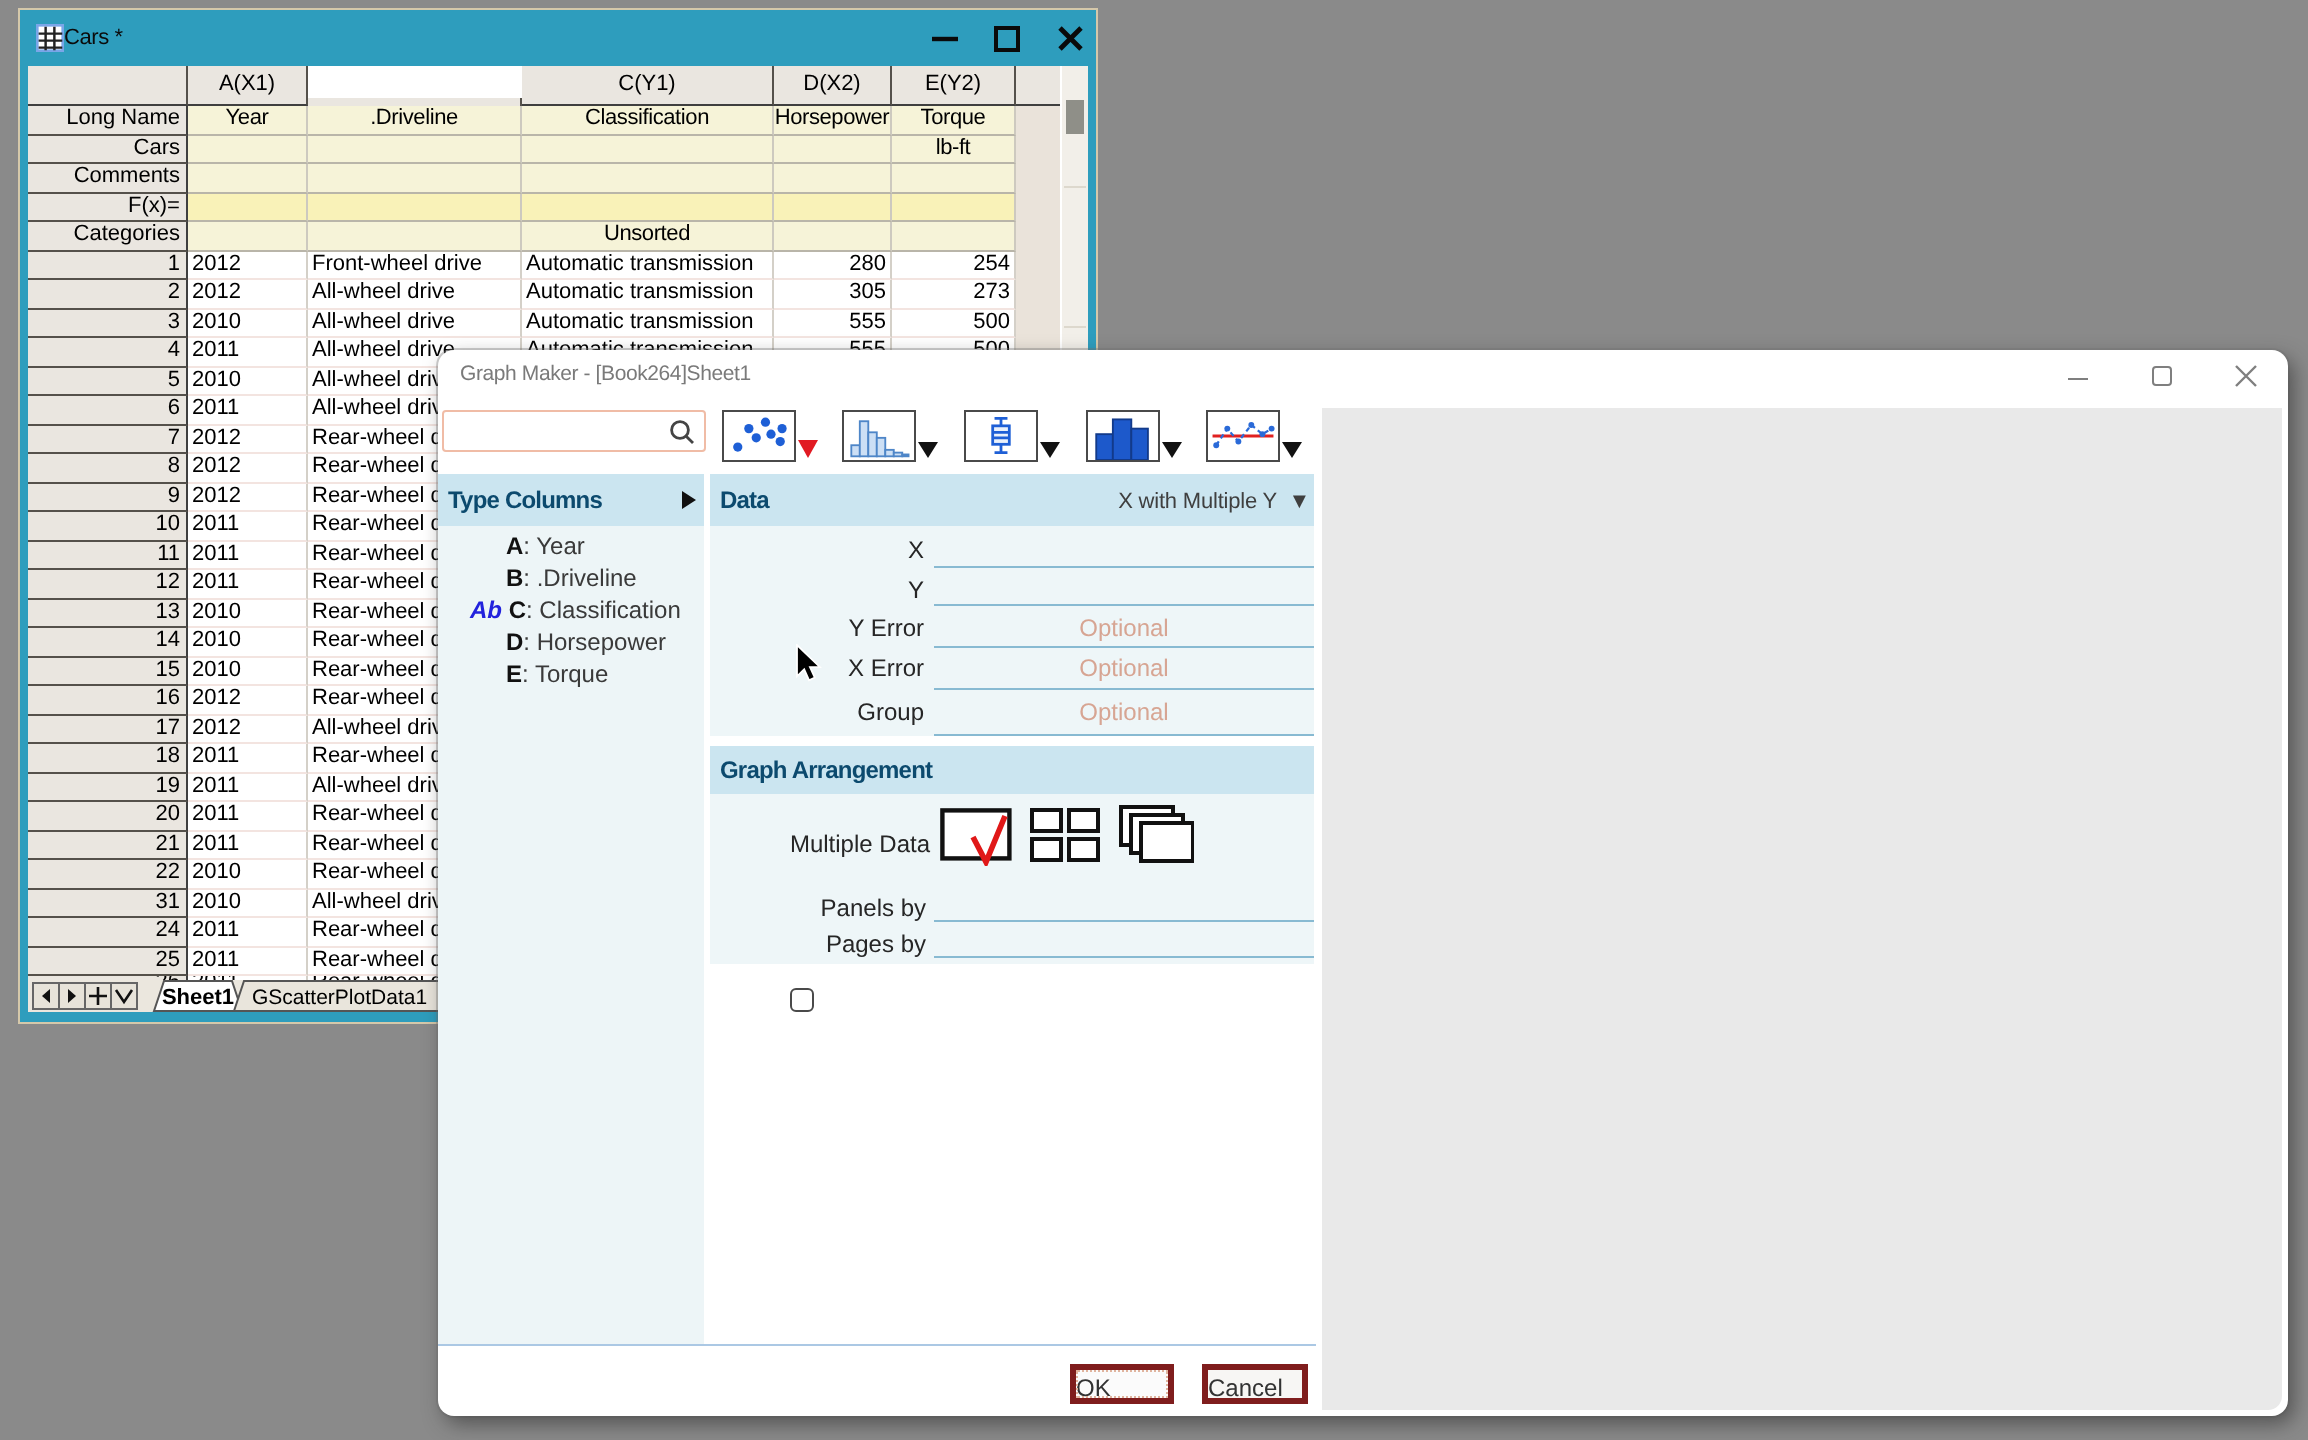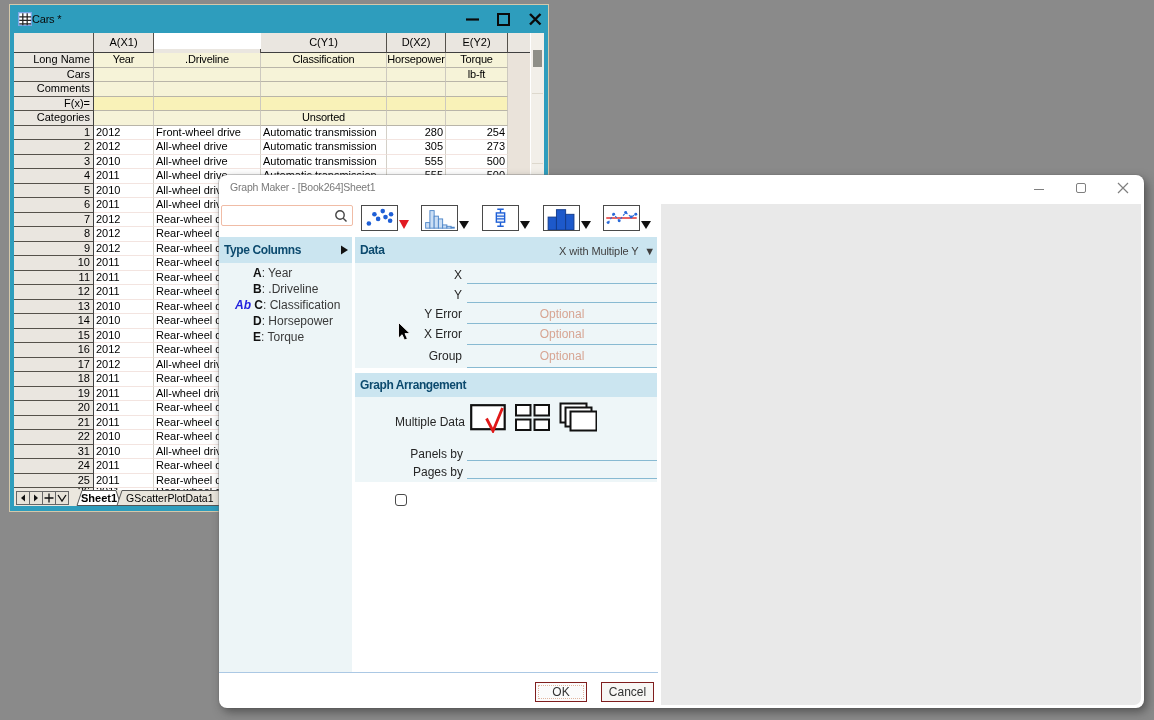--- a/index.html
+++ b/index.html
@@ -66,21 +66,21 @@
 
 .collist { position:absolute; font-size:12px; color:#3a3a3a; }
 .collist b { color:#111; }
 .flabel { position:absolute; font-size:12px; color:#262626; text-align:right; width:110px; }
 .fline { position:absolute; left:248px; width:190px; height:1px; background:#88bad2; }
 .opt { position:absolute; left:248px; width:190px; text-align:center; font-size:12px; color:#d7a593; }
 #ddtext { position:absolute; left:288px; top:69.5px; width:148px; text-align:right; font-size:11px; letter-spacing:-0.1px; color:#3f3f3f; font-weight:normal; }
 
 #blueline { position:absolute; left:0px; top:497px; width:439px; height:1px; background:#abc8e4; }
 .dbtn { position:absolute; top:507px; height:20px; font-size:12px; color:#333;
-  background:#fbfbfb; border:1px solid #7f1d1d; text-align:center; line-height:18px; }
+  background:#fbfbfb; border:3px solid #7f1d1d; line-height:18px; }
 #okbtn { left:316px; width:52px; outline:1px dotted #e0b49e; outline-offset:-4px; }
 #cancelbtn { left:382px; width:53px; background:#f7f6f4; }
 
 #cursor { position:absolute; left:398px; top:322px; width:13px; height:19px; }
 </style>
 </head>
 <body>
 <div id="stage">
 
   <div id="cars">

